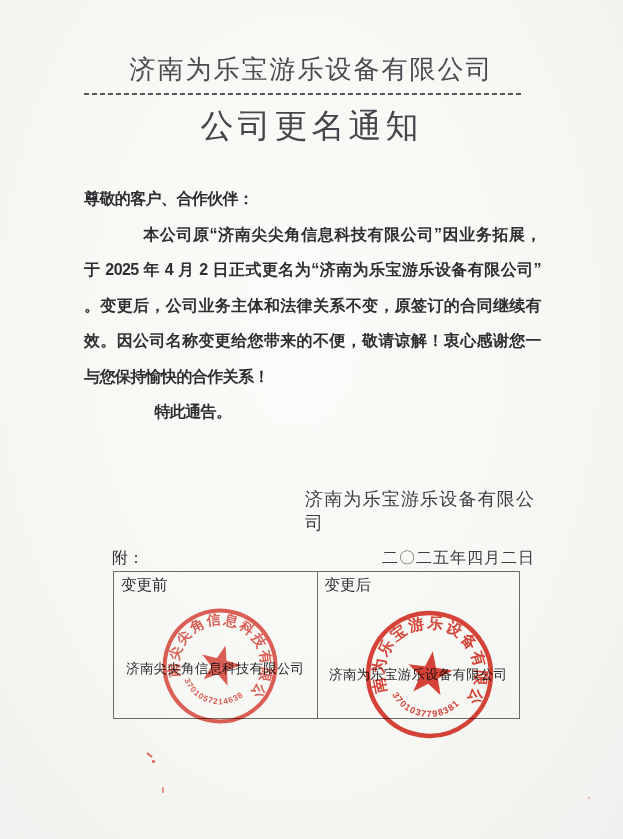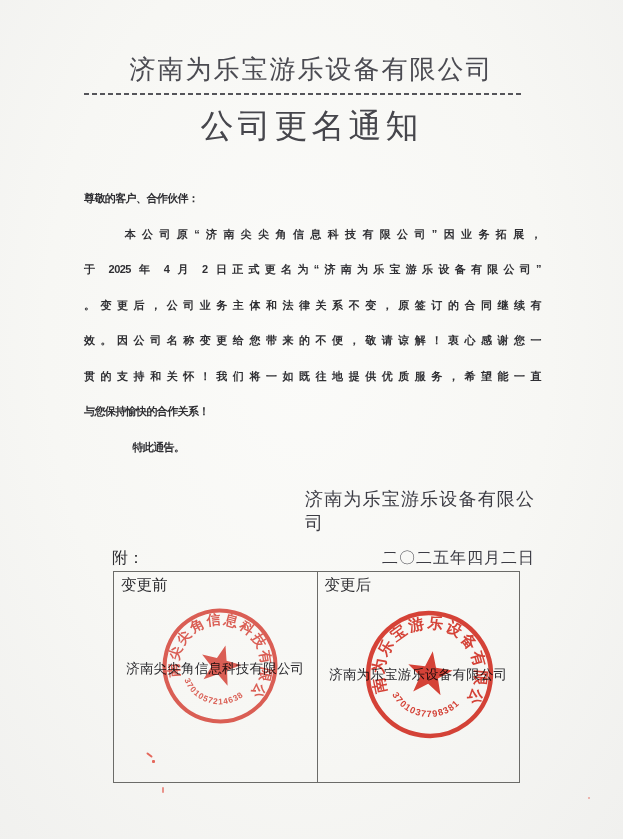--- a/index.html
+++ b/index.html
@@ -23,21 +23,21 @@
     background:repeating-linear-gradient(90deg,#55555a 0 5px, transparent 5px 8px);
   }
   .doc-title {
     position:absolute; top:104px; left:0; width:100%;
     text-align:center; font-family:"Liberation Serif", serif;
     font-size:33px; letter-spacing:4px; color:#46464c;
   }
 
   .letter-body {
     position:absolute; top:181px; left:84px; width:457px;
-    font-size:11px; line-height:35.5px; letter-spacing:-0.6px;
+    font-size:16px; line-height:35.5px; letter-spacing:-0.6px;
     font-weight:600; color:var(--ink,#2f2f33);
     text-align:justify;
   }
   .letter-body .full { text-align-last:justify; }
   .letter-body .indent { text-indent:3.7em; }
   .letter-body .closing { text-indent:4.4em; }
 
   .signature {
     position:absolute; top:487px; right:88px; width:230px;
     font-family:"Liberation Serif", serif; color:#3c3c44;
@@ -47,21 +47,21 @@
     text-align:justify; text-align-last:justify;
   }
   .sig-date { margin-top:13px; font-size:16px; letter-spacing:1px; text-align:right; }
 
   .attach-label {
     position:absolute; top:548px; left:112px;
     font-family:"Liberation Serif", serif; font-size:16px; color:#2e2e32;
   }
 
   .attach-table {
-    position:absolute; top:571px; left:113px; width:407px; height:212px;
+    position:absolute; top:571px; left:113px; width:407px; height:148px;
     border:1px solid #6b6b68; display:flex; background:transparent;
   }
   .cell { position:relative; flex:1 1 50%; }
   .cell-right { border-left:1px solid #6b6b68; }
   .cell-header {
     position:absolute; top:3px; left:7px;
     font-family:"Liberation Serif", serif; font-size:15.5px; color:#2c2c30;
   }
   .cell-company {
     position:absolute; top:88px; left:0; width:100%; text-align:center;
@@ -98,21 +98,20 @@
   <div class="letterhead">济南为乐宝游乐设备有限公司</div>
   <div class="rule"></div>
   <div class="doc-title">公司更名通知</div>
 
   <div class="letter-body">
     <div class="salutation">尊敬的客户、合作伙伴：</div>
     <div class="line full indent">本公司原“济南尖尖角信息科技有限公司”因业务拓展，</div>
     <div class="line full">于 2025 年 4 月 2 日正式更名为“济南为乐宝游乐设备有限公司”</div>
     <div class="line full">。变更后，公司业务主体和法律关系不变，原签订的合同继续有</div>
     <div class="line full">效。因公司名称变更给您带来的不便，敬请谅解！衷心感谢您一</div>
-    <div class="line full">贯的支持和关怀！我们将一如既往地提供优质服务，希望能一直</div>
     <div class="line">与您保持愉快的合作关系！</div>
     <div class="line closing">特此通告。</div>
   </div>
 
   <div class="signature">
     <div class="sig-company">济南为乐宝游乐设备有限公司</div>
     <div class="sig-date">二〇二五年四月二日</div>
   </div>
 
   <div class="attach-label">附：</div>

